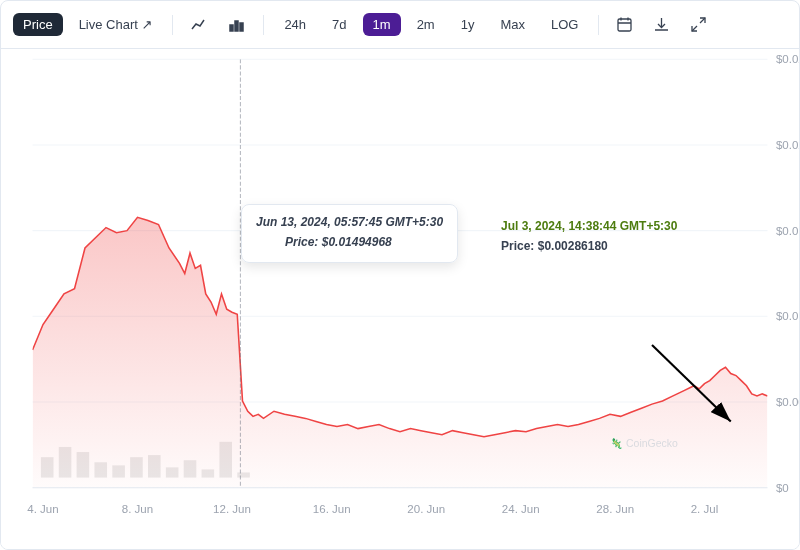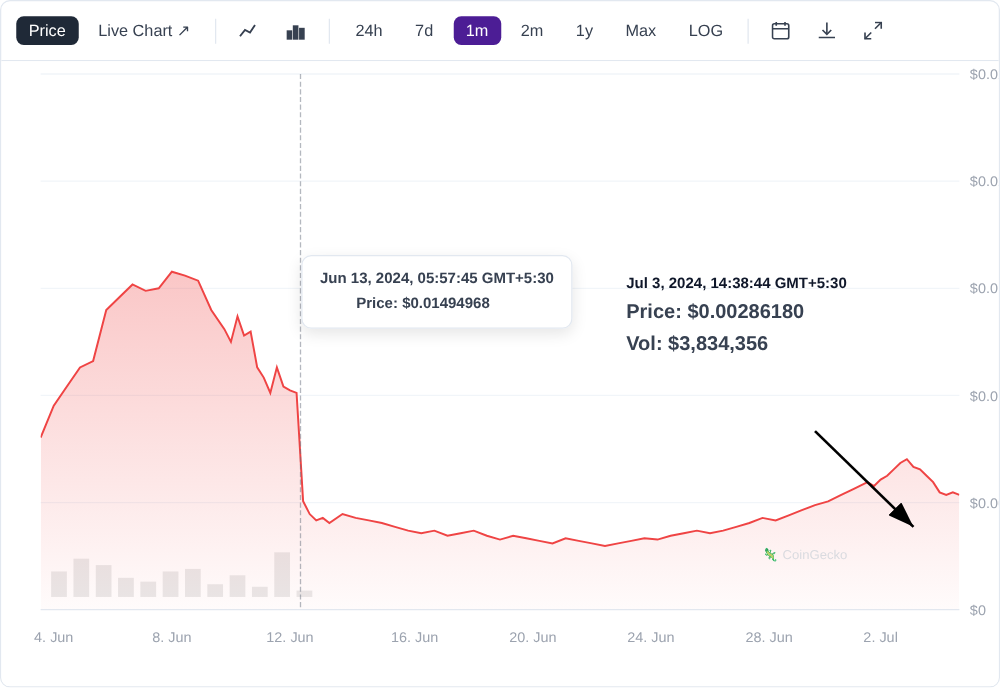--- a/index.html
+++ b/index.html
@@ -77,20 +77,21 @@
     .tooltip-box {
       position: absolute;
       background: rgba(255,255,255,0.95);
       border: 1px solid #e2e8f0;
       border-radius: 8px;
       padding: 10px 14px;
       font-size: 12px;
       color: #111;
       box-shadow: 0 4px 12px rgba(0,0,0,0.1);
       pointer-events: none;
+      font-style: italic;
     }
     .tooltip-box .tooltip-date {
       font-weight: 600;
       margin-bottom: 4px;
       font-size: 12px;
       color: #374151;
     }
     .tooltip-box .tooltip-row {
       font-size: 12px;
       color: #374151;
@@ -104,24 +105,24 @@
       position: absolute;
       background: transparent;
       font-size: 12px;
       color: #111;
       pointer-events: none;
     }
     .tooltip2-box .tooltip-date {
       font-weight: 600;
       margin-bottom: 4px;
       font-size: 12px;
-      color: #0f172a;
+      color: #4d7c0f;
     }
     .tooltip2-box .tooltip-row {
-      font-size: 16px;
+      font-size: 12px;
       color: #374151;
       line-height: 1.6;
     }
     .tooltip2-box .tooltip-row span {
       font-weight: 700;
     }
   </style>
 </head>
 <body>
 
@@ -431,18 +432,15 @@
         <span>$0.01494968</span>
       </div>
     </div>
 
     
     <div class="tooltip2-box" style="left: 500px; top: 170px; min-width: 210px;">
       <div class="tooltip-date">Jul 3, 2024, 14:38:44 GMT+5:30</div>
       <div class="tooltip-row">
         <span>Price:</span>&nbsp;<b>$0.00286180</b>
       </div>
-      <div class="tooltip-row">
-        <span>Vol:</span>&nbsp;<b>$3,834,356</b>
-      </div>
     </div>
   </div>
 </div>
 
 </body></html>

